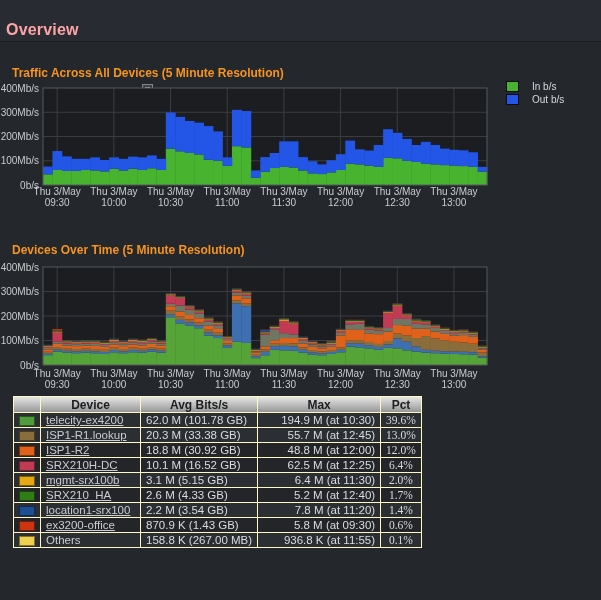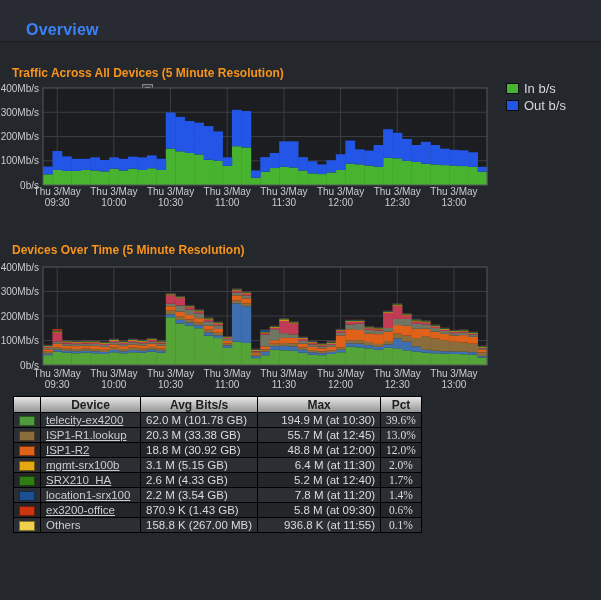--- a/index.html
+++ b/index.html
@@ -7,22 +7,22 @@
   body {
     width:601px; height:600px; position:relative; overflow:hidden;
     background:#24272c;
     font-family:"Liberation Sans", sans-serif;
   }
   .top-band {
     position:absolute; left:0; top:0; width:601px; height:42px;
     background:#282b32; border-bottom:1px solid #1a1c20;
   }
   .page-title {
-    position:absolute; left:26px; top:21px; font-size:16px; font-weight:bold;
-    color:#3b82f6; letter-spacing:0.2px;
+    position:absolute; left:6px; top:21px; font-size:16px; font-weight:bold;
+    color:#fca5a5; letter-spacing:0.2px;
   }
   .section-title {
     position:absolute; font-size:12px; font-weight:bold; color:#f7941d;
     display:flex; align-items:center; gap:4px;flex-direction:column;
   }
   .section-title.s1 { left:12px; top:66px; }
   .section-title.s2 { left:12px; top:243px;gap:13px; }
   .report-icon {
     display:inline-block; width:11px; height:12px; background:#3c3f44;
     border:1px solid #83868b; position:relative; cursor:pointer;
@@ -34,25 +34,25 @@
   .chart-svg { position:absolute; left:0; }
   #chart1-svg { top:84px; }
   #chart2-svg { top:259px; }
   .legend {
     position:absolute; left:506px; top:81px;
   }
   .legend-item { display:flex; align-items:center; margin-bottom:2px; }
   .legend-swatch {
     width:13px; height:11px; border:1px solid #0b0d10; margin-right:5px;
   }
-  .legend-label { font-size:13px; color:#d6d9db; }
+  .legend-label { font-size:10px; color:#d6d9db;margin-left:8px; }
   table.device-table {
     position:absolute; left:13px; top:396px;
     border-collapse:separate; border-spacing:1px;
-    background:#000000; font-size:11.5px;
+    background:#fef9c3; font-size:11.5px;
   }
   .device-table th {
     background:linear-gradient(#e6e6e6, #969696);
     color:#1c1e20; font-size:12px; font-weight:bold;
     height:15px; padding:0 4px; text-align:center;
   }
   .device-table td { height:14px; padding:0 5px; white-space:nowrap; }
   .device-table tr.odd  td { background:#2b2e33; }
   .device-table tr.even td { background:#232529; }
   .col-swatch { width:20px; }
@@ -796,20 +796,27 @@
         <td class="cell-max">55.7 M (at 12:45)</td>
         <td class="cell-pct">13.0%</td>
       </tr>
       <tr class="even">
         <td class="cell-swatch"><span class="row-swatch" style="background: rgb(224, 98, 26);"></span></td>
         <td><span class="device-link">ISP1-R2</span></td>
         <td class="cell-avg">18.8 M (30.92 GB)</td>
         <td class="cell-max">48.8 M (at 12:00)</td>
         <td class="cell-pct">12.0%</td>
       </tr>
+      <tr class="even">
+        <td class="cell-swatch"><span class="row-swatch" style="background: rgb(194, 59, 85);"></span></td>
+        <td><span class="device-link">SRX210H-DC</span></td>
+        <td class="cell-avg">10.1 M (16.52 GB)</td>
+        <td class="cell-max">62.5 M (at 12:25)</td>
+        <td class="cell-pct">6.4%</td>
+      </tr>
       <tr class="odd">
         <td class="cell-swatch"><span class="row-swatch" style="background: rgb(229, 167, 19);"></span></td>
         <td><span class="device-link">mgmt-srx100b</span></td>
         <td class="cell-avg">3.1 M (5.15 GB)</td>
         <td class="cell-max">6.4 M (at 11:30)</td>
         <td class="cell-pct">2.0%</td>
       </tr>
       <tr class="even">
         <td class="cell-swatch"><span class="row-swatch" style="background: rgb(47, 125, 21);"></span></td>
         <td><span class="device-link">SRX210_HA</span></td>

